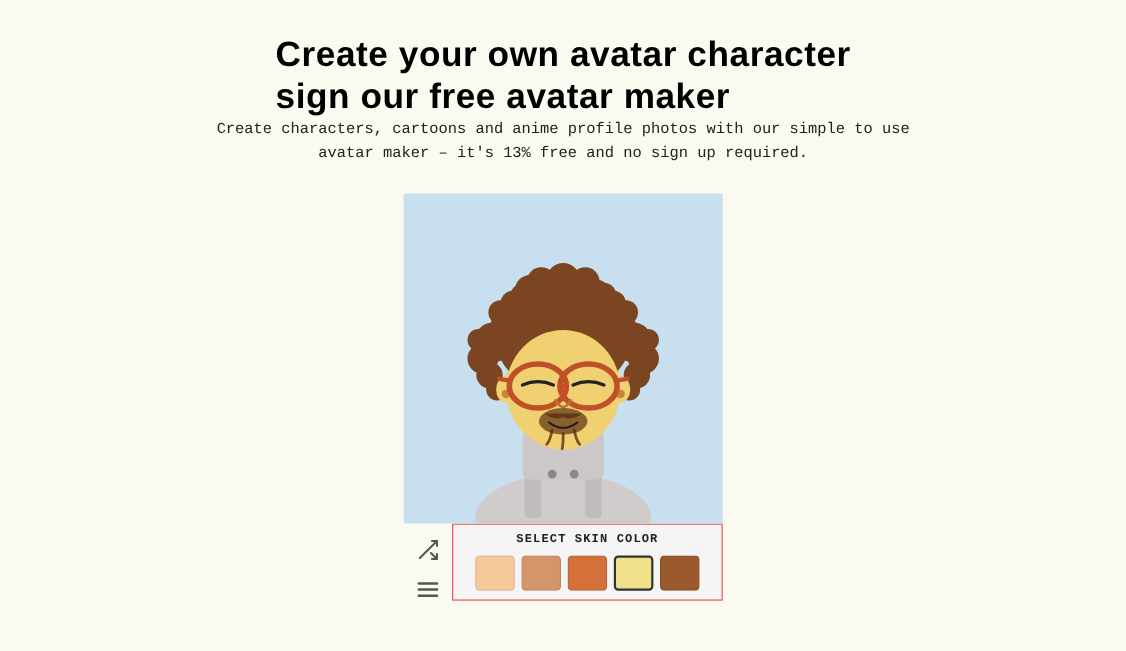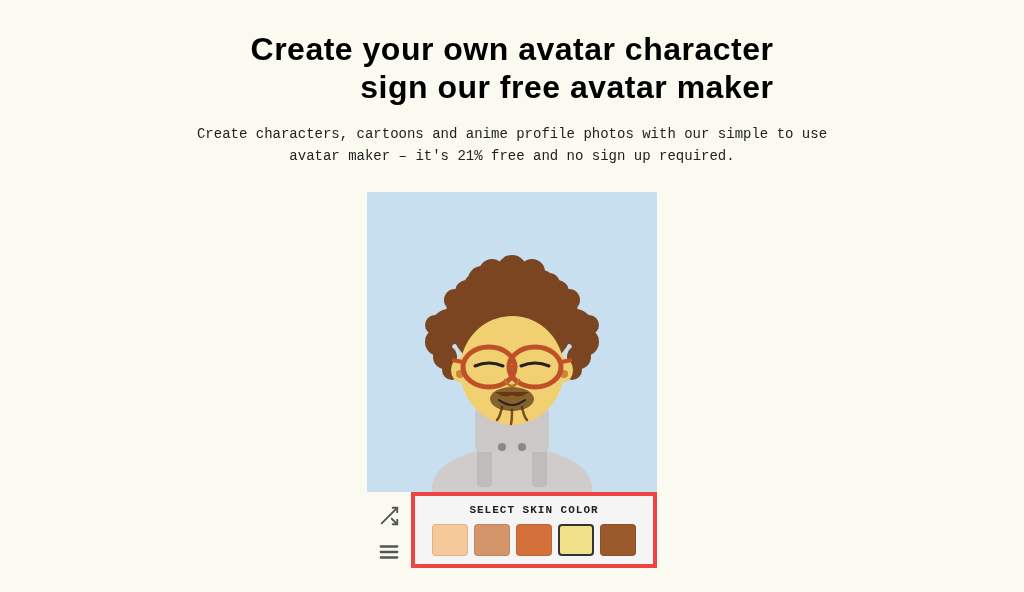--- a/index.html
+++ b/index.html
@@ -10,23 +10,22 @@
       min-height: 592px;
       display: flex;
       flex-direction: column;
       align-items: center;
       padding: 30px 40px;
     }
 
     .page-title {
       font-size: 32px;
       font-weight: 900;
-      text-align: right;
+      text-align: left;
       line-height: 1.2;
-      margin-bottom: 16px;
       font-family: Impact, 'Arial Black', sans-serif;
       letter-spacing: 0.5px;
     }
 
     .page-subtitle {
       font-size: 14px;
       text-align: center;
       max-width: 660px;
       line-height: 1.6;
       color: #222;
@@ -81,21 +80,21 @@
       cursor: pointer;
       color: #555;
       font-size: 18px;
       border: none;
       background: none;
     }
 
     .skin-panel {
       flex: 1;
       background: #f5f5f5;
-      border: 4px solid #ef4444;
+      border: 1px solid #ef4444;
       padding: 8px 10px;
     }
 
     .skin-label {
       font-size: 11px;
       font-weight: 700;
       letter-spacing: 1px;
       text-align: center;
       margin-bottom: 8px;
       color: #222;
@@ -121,21 +120,21 @@
     }
   </style>
 </head>
 <body>
 
 <h1 class="page-title">
   <span>Create your own avatar character</span><br>
   <span>sign our free avatar maker</span>
 </h1>
 
-<p class="page-subtitle">Create characters, cartoons and anime profile photos with our simple to use avatar maker – it's 21% free and no sign up required.</p>
+<p class="page-subtitle">Create characters, cartoons and anime profile photos with our simple to use avatar maker – it's 13% free and no sign up required.</p>
 
 <div class="avatar-area">
   <div class="avatar-canvas-wrapper">
 
     <svg class="avatar-svg" viewBox="0 0 290 300" xmlns="http://www.w3.org/2000/svg">
 
       <rect width="290" height="300" fill="#c8dff0"></rect>
 
       <ellipse cx="145" cy="295" rx="80" ry="40" fill="#d0cccc"></ellipse>
 

